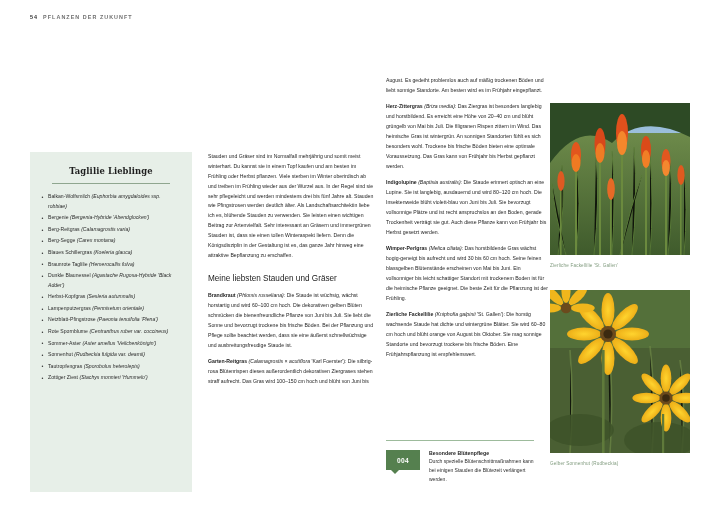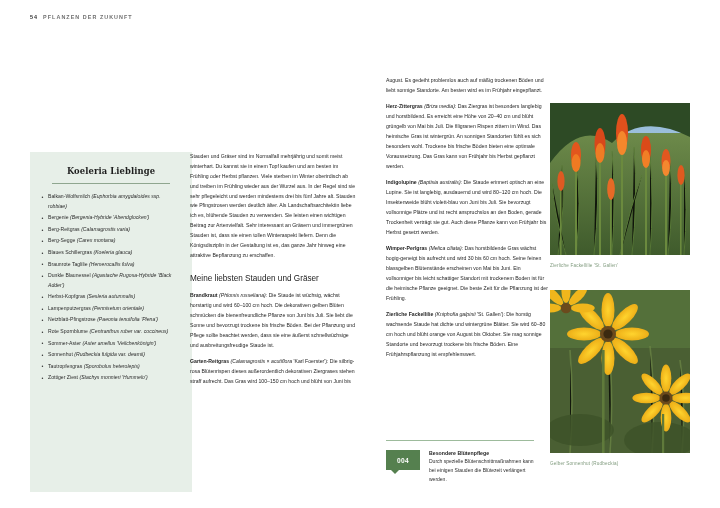--- a/index.html
+++ b/index.html
@@ -61,21 +61,21 @@
     color:#3a3a3a;font-size:5.4px;
   }
   .sidebox li i{font-style:italic;}
 
   
   .col{position:absolute;font-size:5.15px;line-height:1.92;color:#242424;letter-spacing:.01px;text-align:left;}
   .col p{margin:0 0 6.6px 0;}
   .col i{font-style:italic;}
   .col b{font-weight:700;}
 
-  #col-mid{left:190px;top:152px;width:168px;}
+  #col-mid{left:208px;top:152px;width:168px;}
   #col-right{left:386px;top:76px;width:162px;}
 
   .subhead{
     font-family:"Liberation Sans",sans-serif;
     font-size:8.2px;font-weight:400;line-height:1.28;
     color:#1b1b1b;margin:13px 0 7px 0;letter-spacing:0;
   }
 
   
   .photo{position:absolute;overflow:hidden;background:#5d7a4a;}
@@ -111,21 +111,21 @@
 <body>
 
 <div class="page">
 
   <div class="runhead">
     <span class="folio">54</span><span>PFLANZEN DER ZUKUNFT</span>
   </div>
 
 
   <div class="sidebox">
-    <h2>Koeleria Lieblinge</h2>
+    <h2>Taglilie Lieblinge</h2>
     <div class="rule"></div>
     <ul id="sidebar-list">
         <li><span>Balkan-Wolfsmilch </span><i>(Euphorbia amygdaloides ssp. robbiae)</i><span></span></li>
         <li><span>Bergenie </span><i>(Bergenia-Hybride 'Abendglocken')</i><span></span></li>
         <li><span>Berg-Reitgras </span><i>(Calamagrostis varia)</i><span></span></li>
         <li><span>Berg-Segge </span><i>(Carex montana)</i><span></span></li>
         <li><span>Blaues Schillergras </span><i>(Koeleria glauca)</i><span></span></li>
         <li><span>Braunrote Taglilie </span><i>(Hemerocallis fulva)</i><span></span></li>
         <li><span>Dunkle Blaunessel </span><i>(Agastache Rugosa-Hybride 'Black Adder')</i><span></span></li>
         <li><span>Herbst-Kopfgras </span><i>(Sesleria autumnalis)</i><span></span></li>

